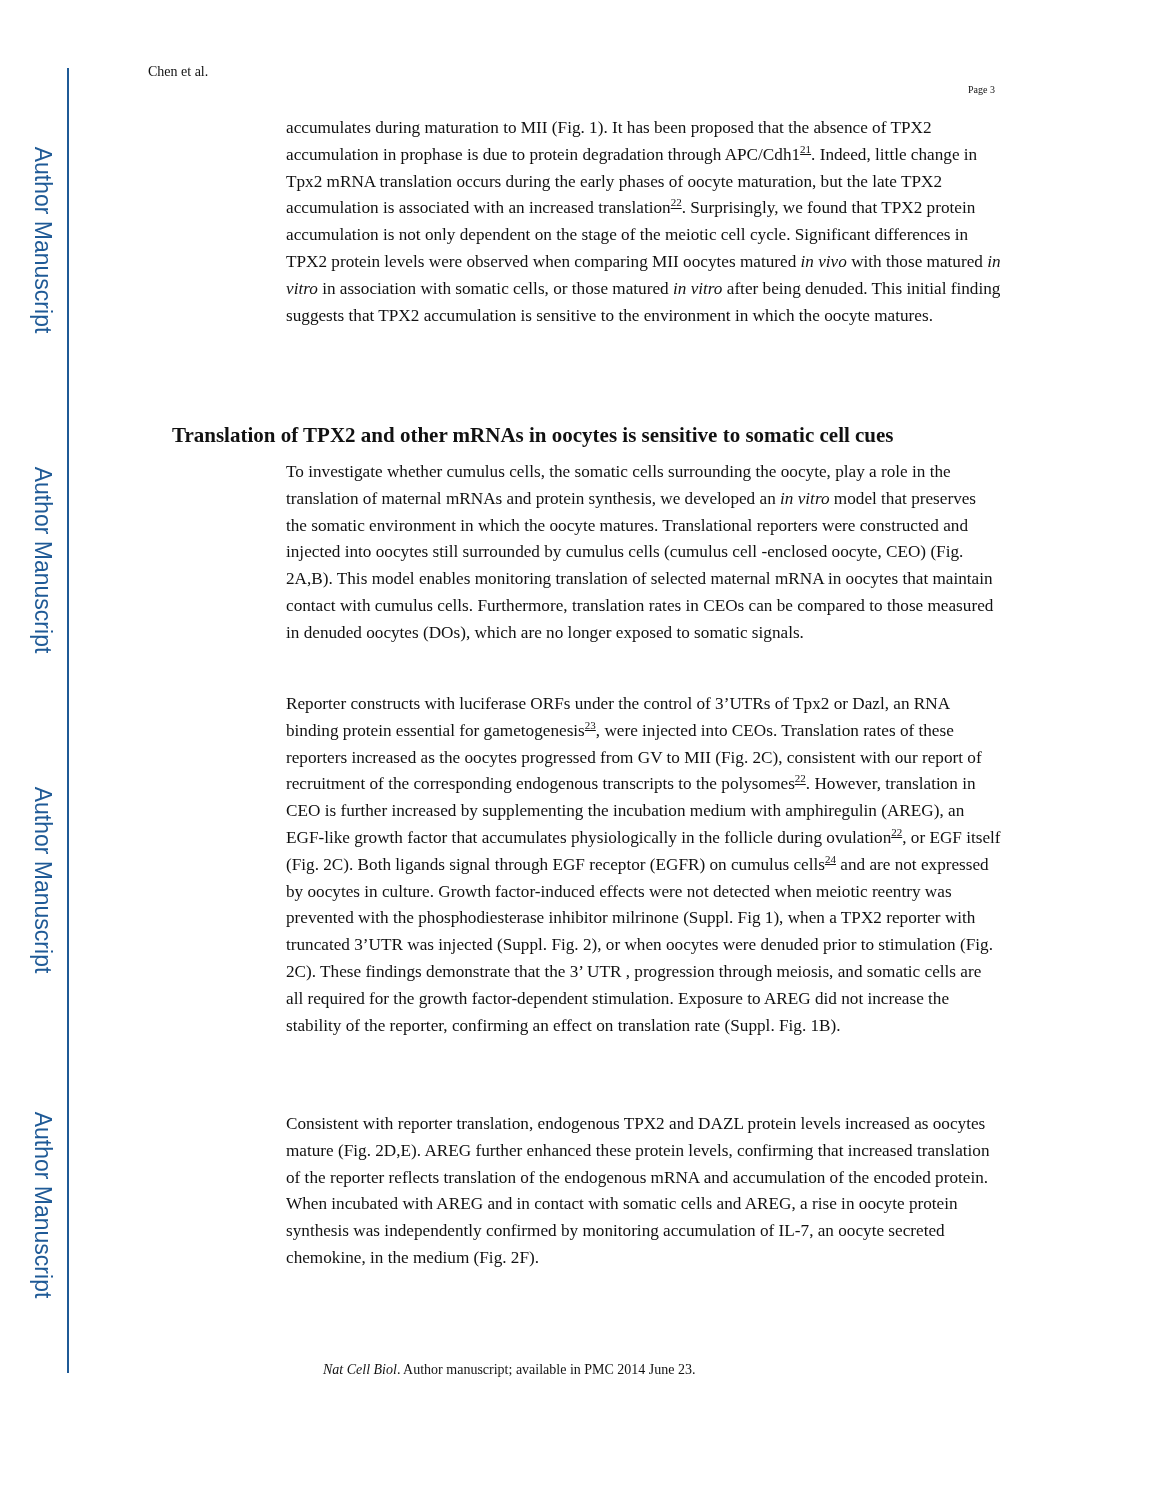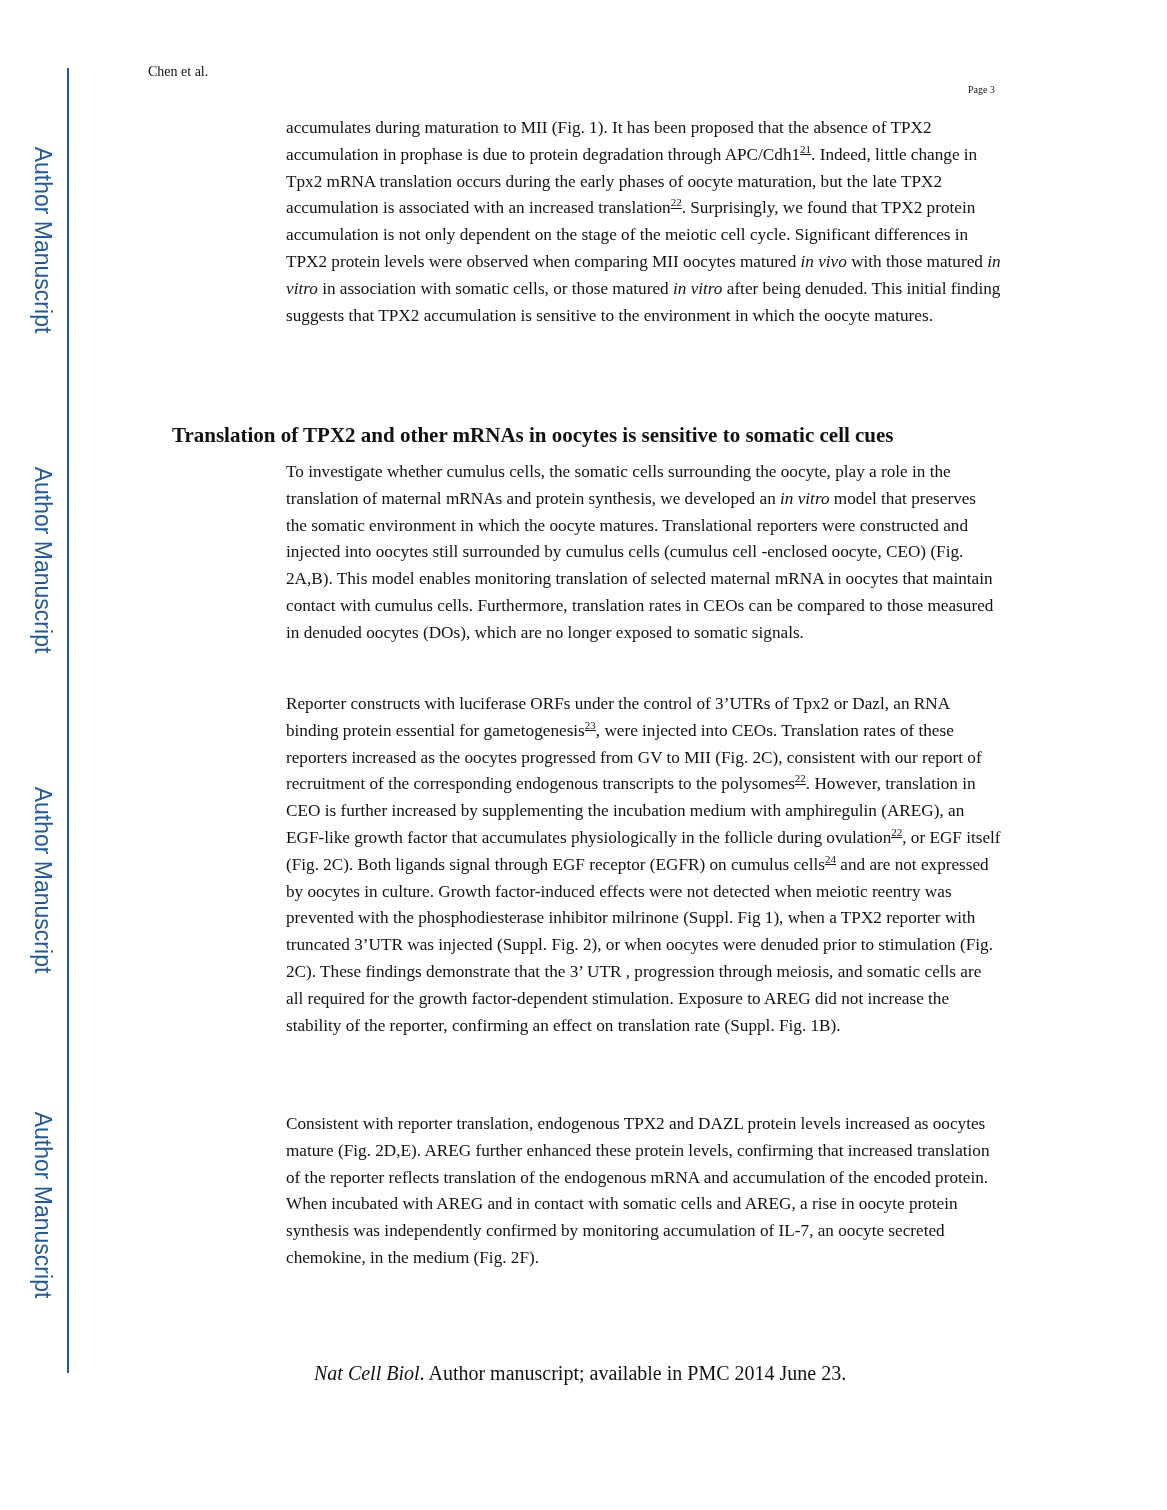--- a/index.html
+++ b/index.html
@@ -9,21 +9,21 @@
   .side { position:absolute; left:22px; width:40px; height:200px; }
   .side span { position:absolute; left:50%; top:50%; white-space:nowrap;
        transform:translate(-50%,-50%) rotate(90deg); font-family:"Liberation Sans", sans-serif;
        font-size:23px; color:#1f5a96; }
   .hdr-left { position:absolute; left:148px; top:64px; font-size:14px; }
   .hdr-right { position:absolute; right:172px; top:84px; font-size:10px; }
   .para { position:absolute; left:286px; width:715px; font-size:17.2px; line-height:26.8px; }
   .para sup { font-size:11px; line-height:0;text-decoration:underline; }
   .heading { position:absolute; left:172px; top:380px; width:820px; font-family:Liberation Serif, serif;
        font-weight:bold; font-size:21px; line-height:38px;margin-top:36px; }
-  .footer { position:absolute; left:314px; top:1362px; font-size:20px; }
+  .footer { position:absolute; left:323px; top:1362px; font-size:14px; }
 </style>
 </head>
 <body>
 
 <div class="vline"></div>
 <div class="side" style="top:140px">
     <span>Author Manuscript</span>
   </div>
 <div class="side" style="top:460px">
     <span>Author Manuscript</span>

